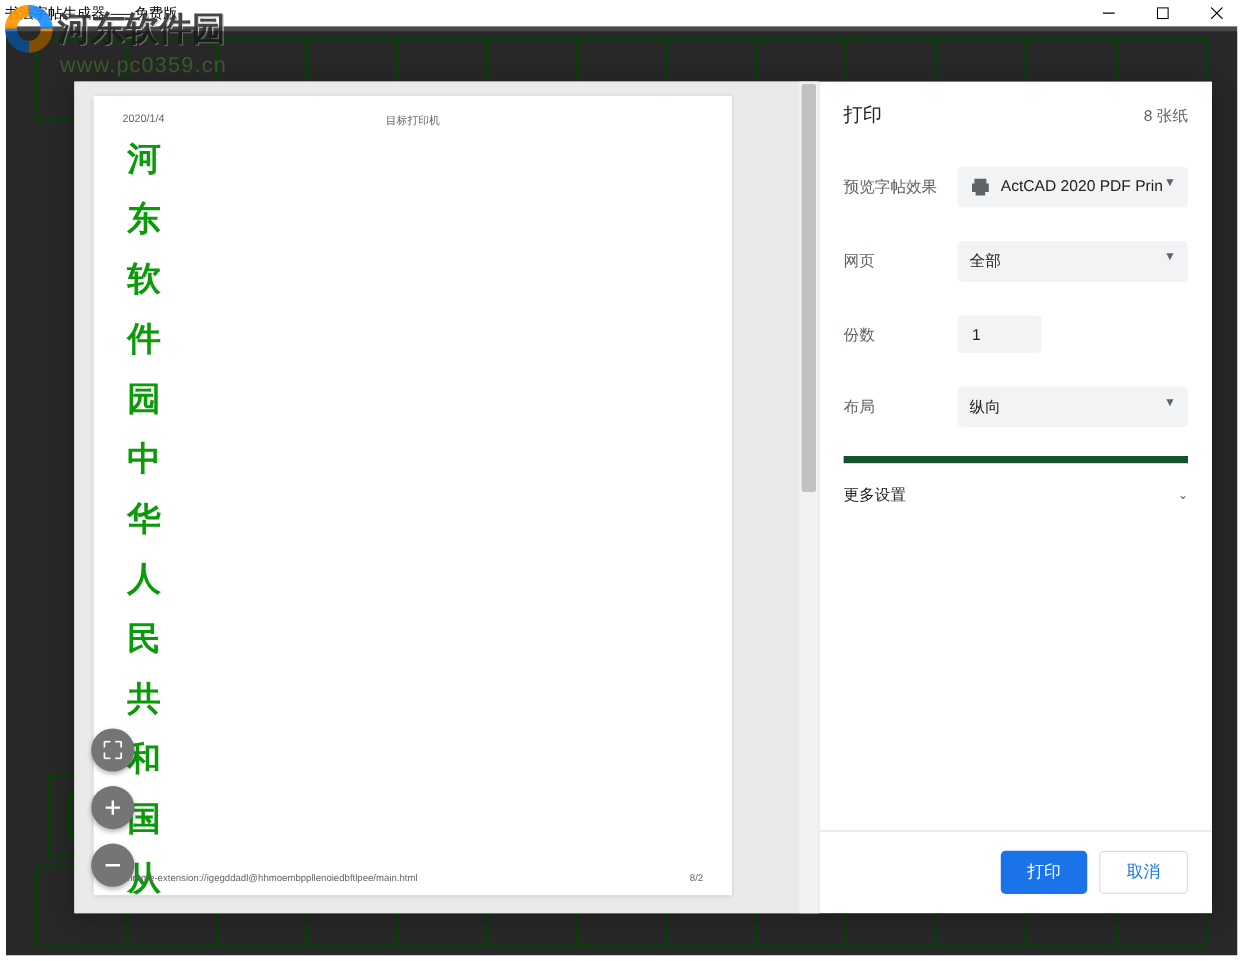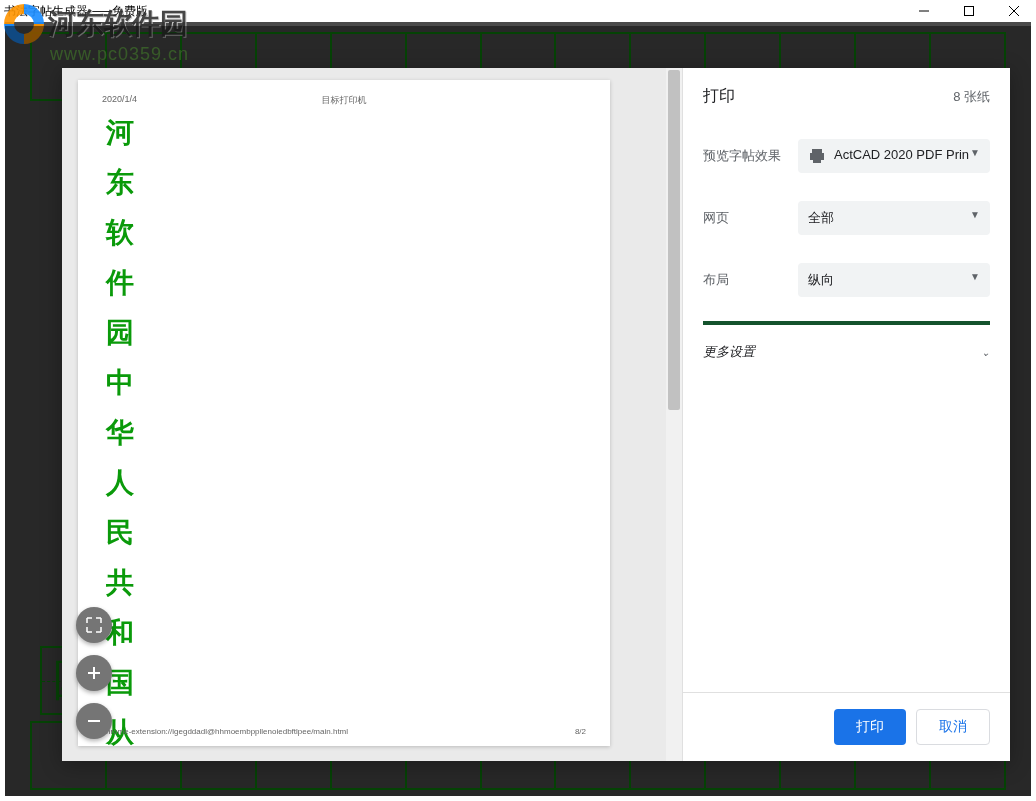--- a/index.html
+++ b/index.html
@@ -53,21 +53,21 @@
     .setting-label { width: 95px; font-size: 13px; color: #5f6368; }
     .setting-control { flex: 1; }
     
     .dropdown { background: #f1f3f4; border-radius: 4px; padding: 8px 10px; display: flex; align-items: flex-start; justify-content: space-between; font-size: 13px; color: #202124; position: relative; }
     .dropdown-text { flex: 1; overflow: hidden; text-overflow: ellipsis; white-space: nowrap; }
     .dropdown-icon { margin-right: 8px; }
     .chevron { color: #5f6368; font-size: 10px; }
     
     .number-input { background: #f1f3f4; border-radius: 4px; padding: 8px 12px; font-size: 13px; color: #202124; width: 70px; border: none; }
     
-    .more-settings { padding: 18px 0; display: flex; justify-content: space-between; align-items: center; border-top: 4px solid #14532d; margin-top: 10px; cursor: pointer; font-style: italic; }
+    .more-settings { padding: 18px 0; display: flex; justify-content: space-between; align-items: center; border-top: 6px solid #14532d; margin-top: 10px; cursor: pointer; }
     .more-settings-label { font-size: 13px; color: #202124; }
     
     .settings-footer { padding: 16px 20px; display: flex; justify-content: flex-end; gap: 10px; border-top: 1px solid #e0e0e0; }
     .btn { padding: 8px 22px; border-radius: 4px; font-size: 14px; border: none; cursor: pointer; }
     .btn-primary { background: #1a73e8; color: #fff; }
     .btn-secondary { background: #fff; color: #1a73e8; border: 1px solid #dadce0; }
   </style>
 </head>
 <body>
 
@@ -219,20 +219,26 @@
       <div class="setting-row">
         <span class="setting-label">网页</span>
         <div class="setting-control">
           <div class="dropdown">
             <span class="dropdown-text">全部</span>
             <span class="chevron">▼</span>
           </div>
         </div>
       </div>
       <div class="setting-row">
+        <span class="setting-label">份数</span>
+        <div class="setting-control">
+          <input class="number-input" value="1" style="">
+        </div>
+      </div>
+      <div class="setting-row">
         <span class="setting-label">布局</span>
         <div class="setting-control">
           <div class="dropdown">
             <span class="dropdown-text">纵向</span>
             <span class="chevron">▼</span>
           </div>
         </div>
       </div>
       <div class="more-settings">
         <span class="more-settings-label">更多设置</span>

